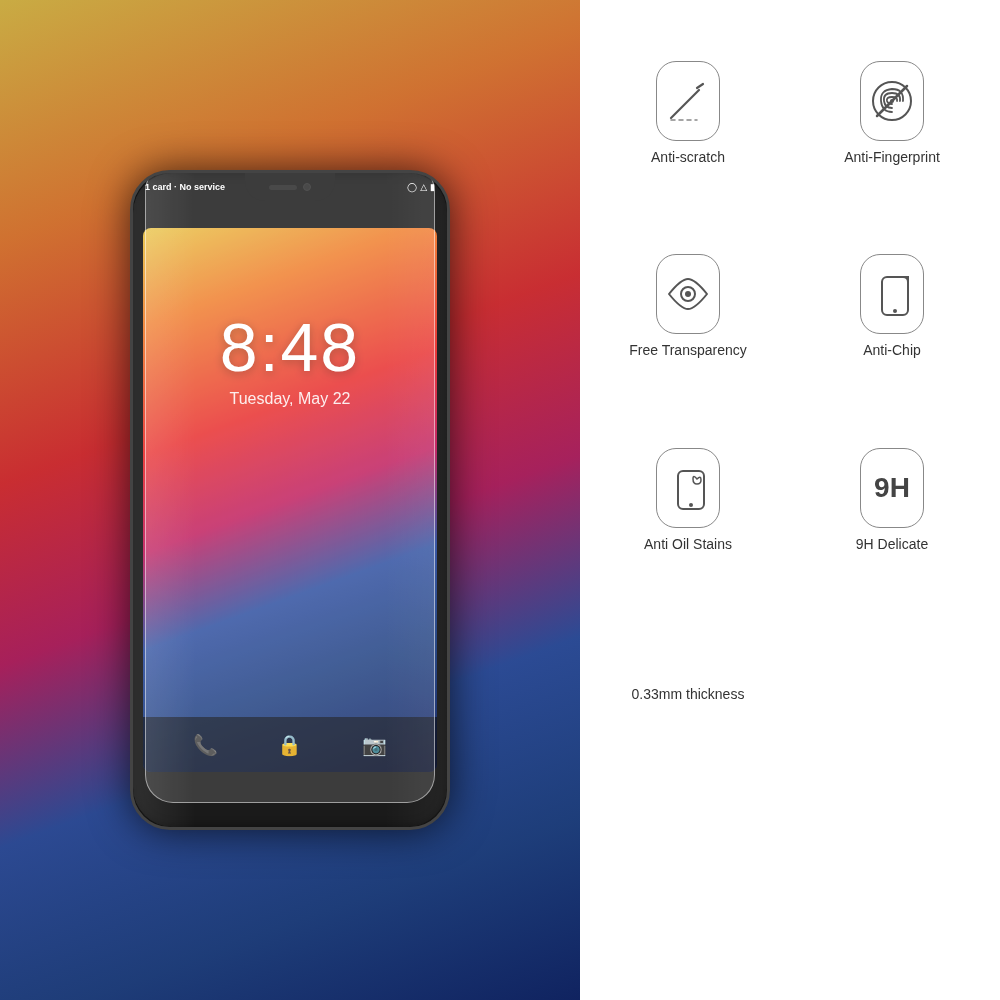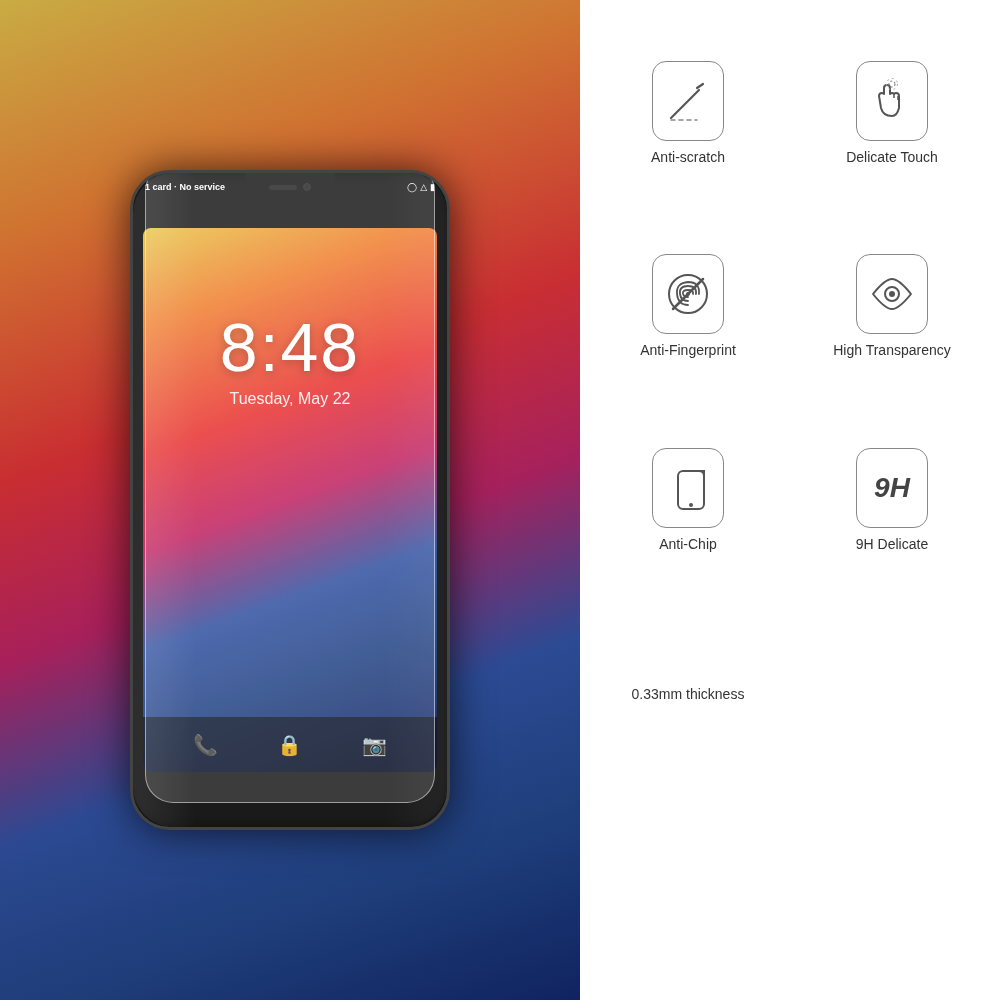--- a/index.html
+++ b/index.html
@@ -231,29 +231,28 @@
 
     .feature-item {
       display: flex;
       flex-direction: column;
       align-items: center;
       justify-content: center;
       gap: 8px;
     }
 
     .feature-icon-box {
-      width: 72px;
+      width: 64px;
       height: 80px;
       border: 1.5px solid #888;
-      border-radius: 14px;
+      border-radius: 20px;
       display: flex;
       align-items: center;
       justify-content: center;
       background: white;
-      font-style: italic;
     }
 
     .feature-label {
       font-size: 14px;
       color: #333;
       text-align: center;
       font-weight: 400;
     }
 
     
@@ -311,35 +310,20 @@
     <div class="feature-icon-box">
       <svg width="54" height="54" viewBox="0 0 54 54">
         <line x1="10" y1="44" x2="38" y2="16" stroke="#555" stroke-width="2.2" stroke-linecap="round"></line>
         <line x1="36" y1="14" x2="42" y2="10" stroke="#555" stroke-width="2.2" stroke-linecap="round"></line>
         <line x1="10" y1="46" x2="36" y2="46" stroke="#888" stroke-width="1.5" stroke-dasharray="4,4" stroke-linecap="round"></line>
       </svg>
     </div>
     <span class="feature-label">Anti-scratch</span>
   </div>
 
-  <div class="feature-item">
-    <div class="feature-icon-box">
-      <svg width="54" height="54" viewBox="0 0 54 54">
-
-        <path d="M27 42 Q18 42 16 34 L14 22 Q14 19 17 19 Q18 19 19 20 L19 14 Q19 11 22 11 Q25 11 25 14 L25 20 Q26 19 27 19 Q28 19 29 20 Q30 19 31 19 Q34 19 34 22 L34 34 Q32 42 27 42Z" fill="none" stroke="#555" stroke-width="2" stroke-linejoin="round"></path>
-        <line x1="25" y1="14" x2="25" y2="20" stroke="#555" stroke-width="1.5"></line>
-        <line x1="29" y1="20" x2="29" y2="24" stroke="#555" stroke-width="1.5"></line>
-        <line x1="33" y1="22" x2="33" y2="26" stroke="#555" stroke-width="1.5"></line>
-
-        <circle cx="27" cy="10" r="3" fill="none" stroke="#888" stroke-width="1.2" stroke-dasharray="2,2"></circle>
-        <circle cx="27" cy="10" r="5.5" fill="none" stroke="#aaa" stroke-width="1" stroke-dasharray="2,3"></circle>
-      </svg>
-    </div>
-    <span class="feature-label">Delicate Touch</span>
-  </div>
 
   <div class="feature-item">
     <div class="feature-icon-box">
       <svg width="54" height="54" viewBox="0 0 54 54">
 
         <path d="M27 38 Q17 38 16 27 Q15 16 27 15 Q39 15 38 27" fill="none" stroke="#555" stroke-width="1.8" stroke-linecap="round"></path>
         <path d="M27 34 Q20 34 19 27 Q18 19 27 19 Q36 19 35 27" fill="none" stroke="#555" stroke-width="1.8" stroke-linecap="round"></path>
         <path d="M27 30 Q23 30 22 27 Q21 23 27 23 Q33 23 32 27" fill="none" stroke="#555" stroke-width="1.8" stroke-linecap="round"></path>
         <circle cx="27" cy="27" r="2" fill="#555"></circle>
 
@@ -351,36 +335,48 @@
   </div>
 
   <div class="feature-item">
     <div class="feature-icon-box">
       <svg width="54" height="54" viewBox="0 0 54 54">
         <path d="M8 27 Q20 12 27 12 Q34 12 46 27 Q34 42 27 42 Q20 42 8 27Z" fill="none" stroke="#555" stroke-width="2" stroke-linejoin="round"></path>
         <circle cx="27" cy="27" r="7" fill="none" stroke="#555" stroke-width="2"></circle>
         <circle cx="27" cy="27" r="3" fill="#555"></circle>
       </svg>
     </div>
-    <span class="feature-label">High Transparency</span>
+    <span class="feature-label">Free Transparency</span>
   </div>
 
   <div class="feature-item">
     <div class="feature-icon-box">
       <svg width="54" height="54" viewBox="0 0 54 54">
 
         <rect x="17" y="10" width="26" height="38" rx="5" ry="5" fill="none" stroke="#555" stroke-width="2"></rect>
 
         <path d="M33 10 L43 10 L43 20" fill="none" stroke="#555" stroke-width="2" stroke-linecap="round"></path>
         <circle cx="30" cy="44" r="2" fill="#555"></circle>
       </svg>
     </div>
     <span class="feature-label">Anti-Chip</span>
   </div>
 
+  <div class="feature-item">
+    <div class="feature-icon-box">
+      <svg width="54" height="54" viewBox="0 0 54 54">
+
+        <rect x="17" y="10" width="26" height="38" rx="5" ry="5" fill="none" stroke="#555" stroke-width="2"></rect>
+        <circle cx="30" cy="44" r="2" fill="#555"></circle>
+
+        <path d="M36 18 Q40 14 40 19 Q40 23 36 23 Q32 23 32 18 Q32 13 36 18Z" fill="none" stroke="#555" stroke-width="1.5"></path>
+      </svg>
+    </div>
+    <span class="feature-label">Anti Oil Stains</span>
+  </div>
 
   <div class="feature-item">
     <div class="feature-icon-box">
       <svg width="54" height="54" viewBox="0 0 54 54">
         <text x="27" y="36" text-anchor="middle" font-size="28" font-weight="bold" font-family="Arial" fill="#444">9H</text>
       </svg>
     </div>
     <span class="feature-label">9H Delicate</span>
   </div>
 

